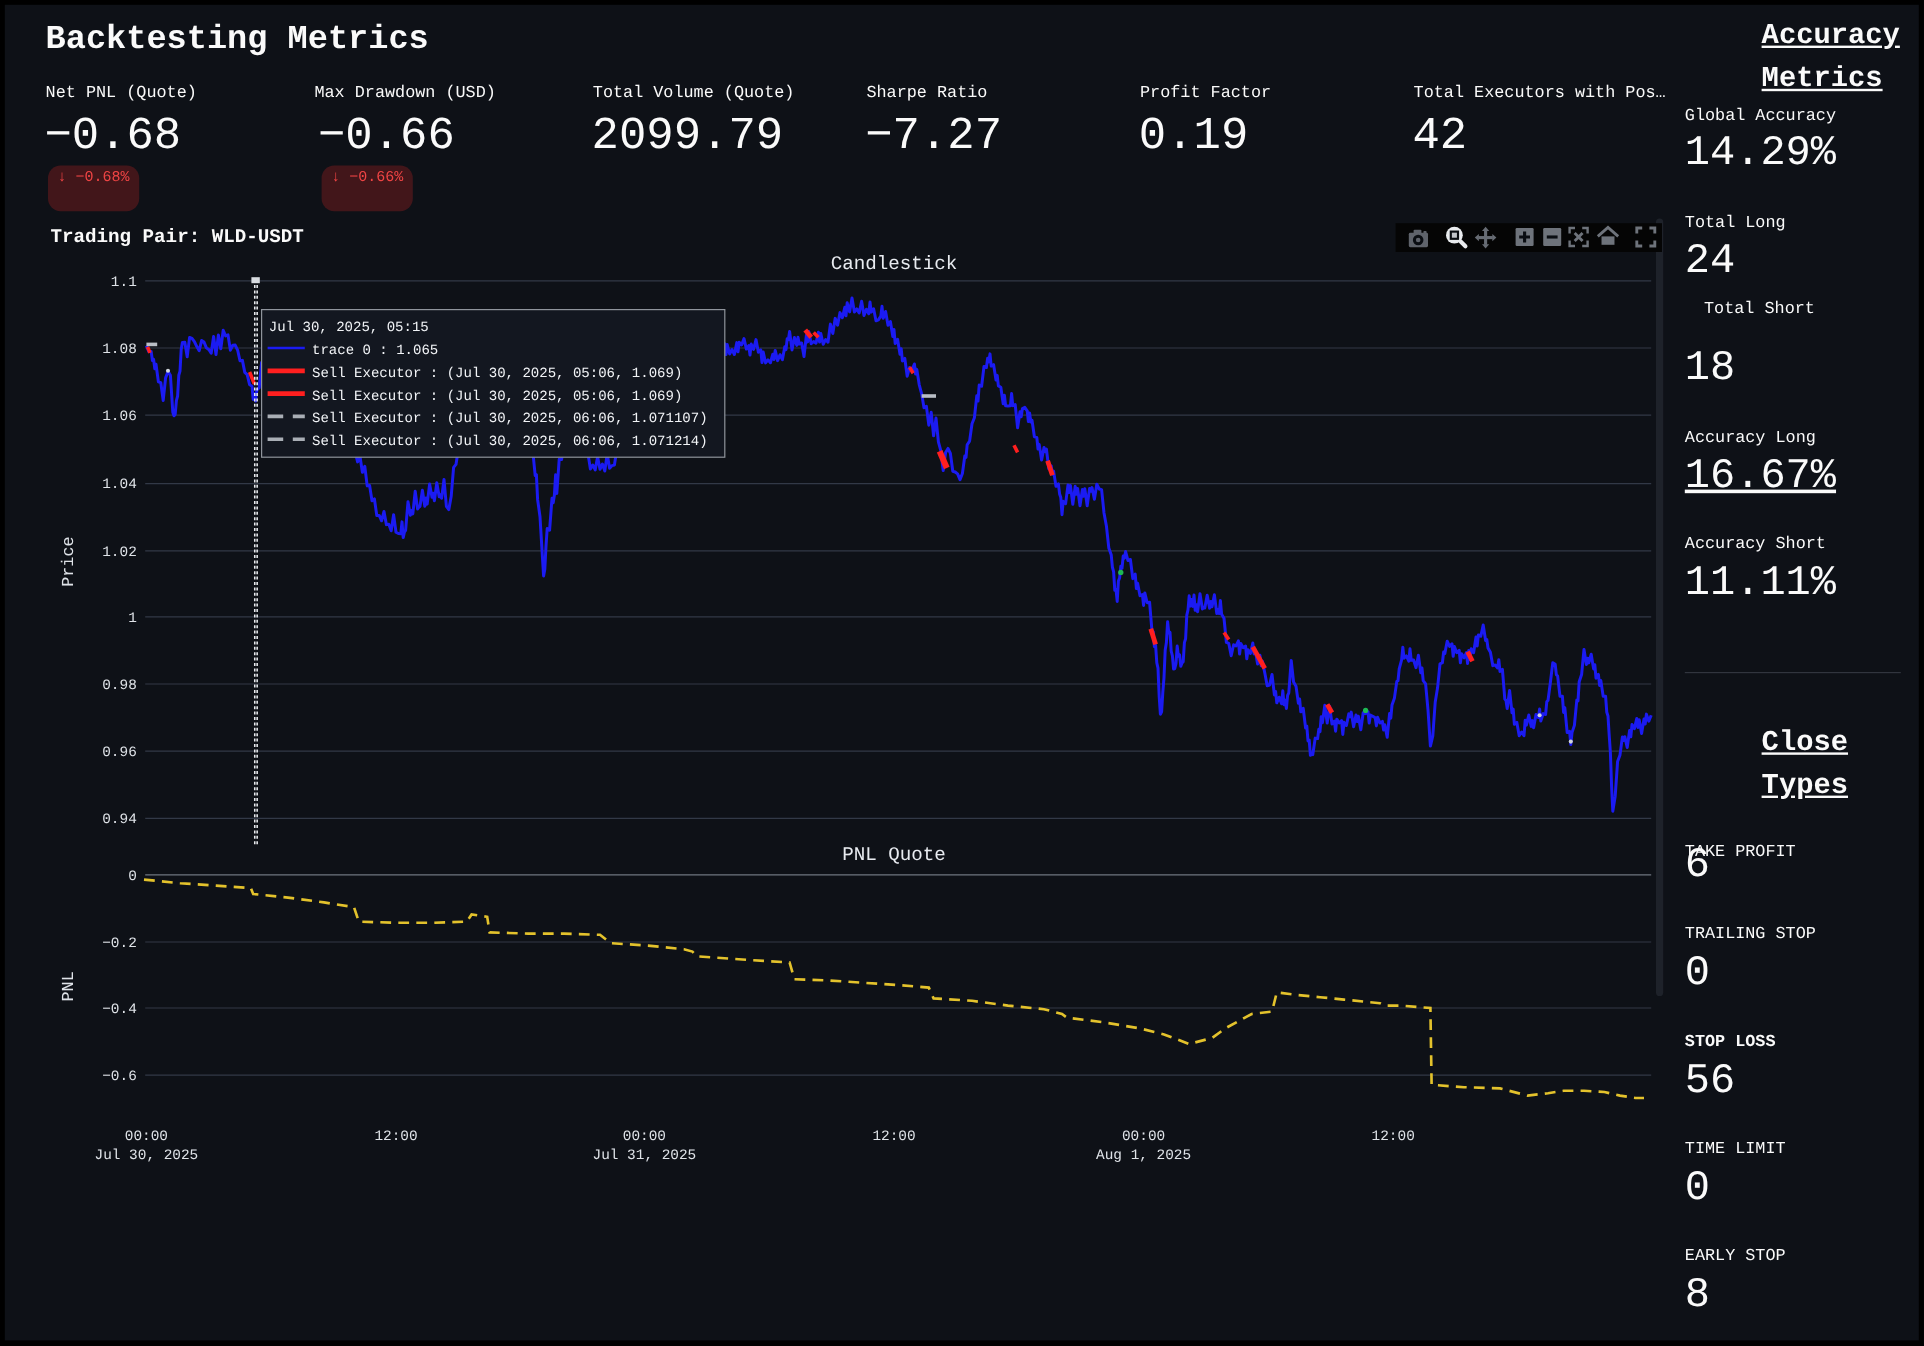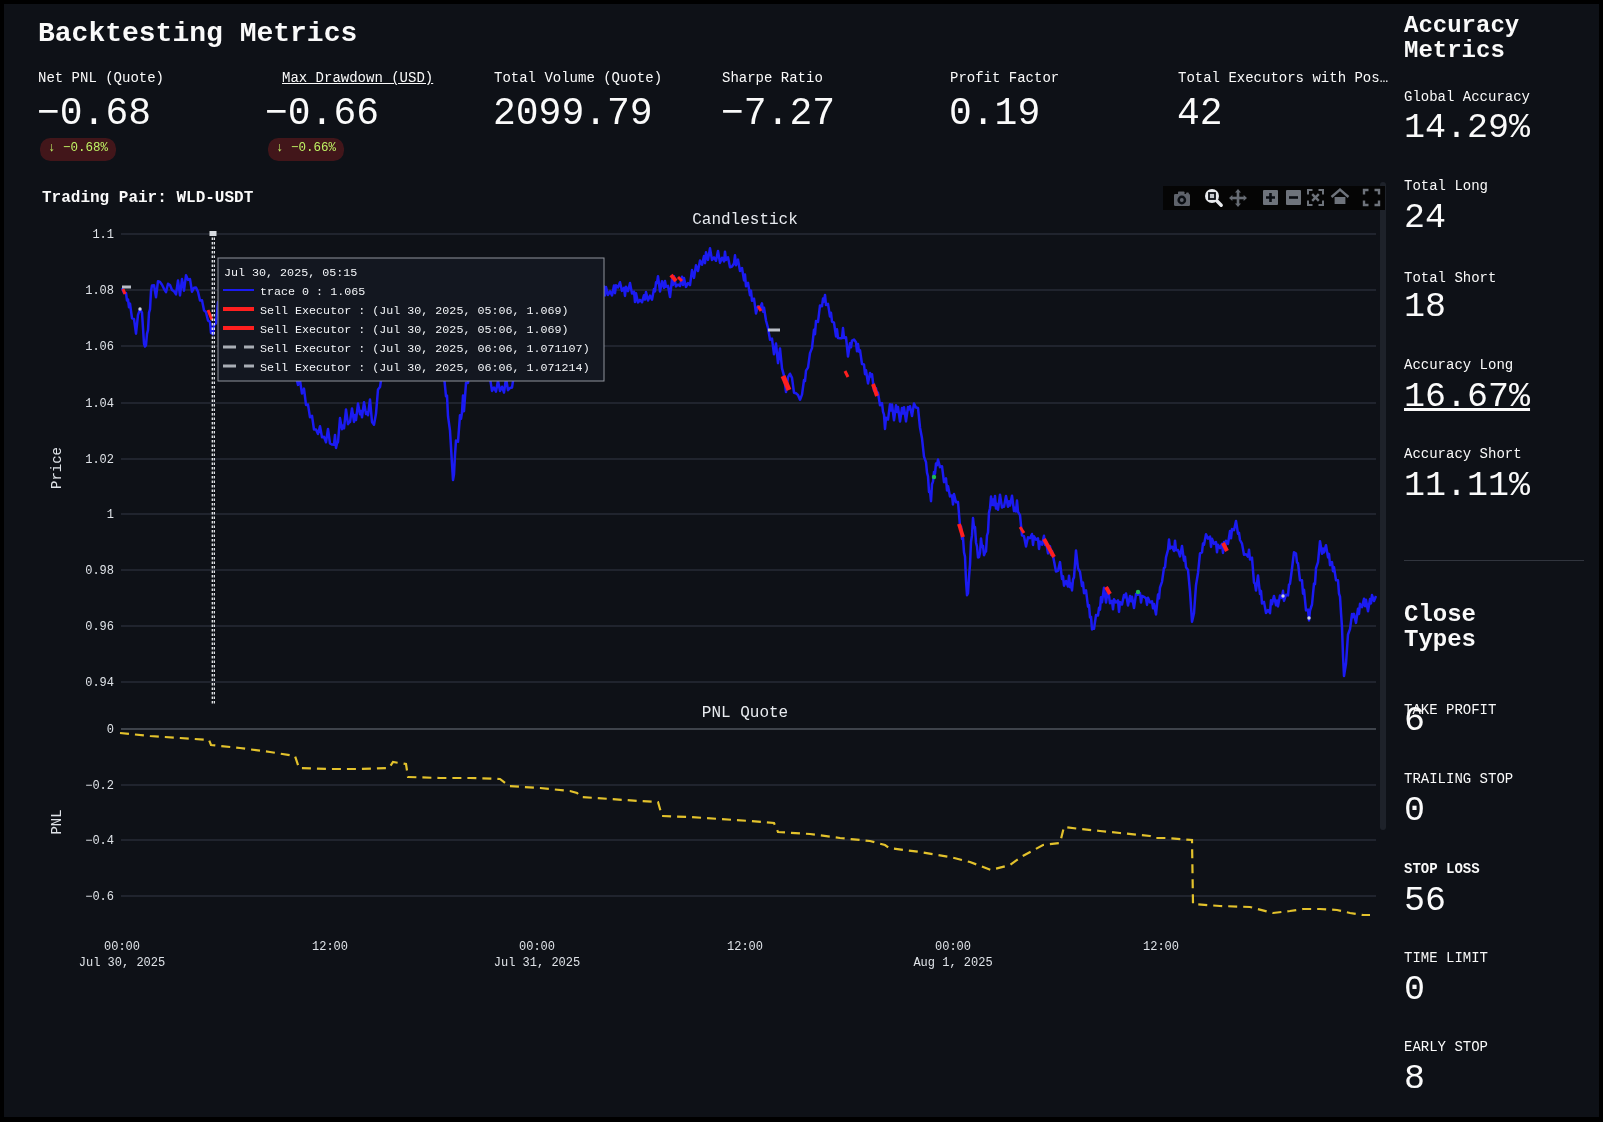--- a/index.html
+++ b/index.html
@@ -2,43 +2,43 @@
 <html><head><meta charset="utf-8">
 <style>
 * { margin:0; padding:0; box-sizing:border-box; }
 html,body { width:1603px; height:1122px; background:#000; overflow:hidden; }
 body { font-family:"Liberation Mono", monospace; color:#fafafa; position:relative; }
 .app { position:absolute; left:4px; top:4px; width:1595px; height:1113px; background:#0e1117; }
 .abs { position:absolute; }
 h1.title { position:absolute; left:38px; top:18px; font-size:28px; font-weight:bold; }
 .mlabel { position:absolute; font-size:14px; color:#fafafa; white-space:nowrap; }
 .mvalue { position:absolute; font-size:38px; line-height:38px; color:#fafafa; white-space:nowrap; }
-.badge { position:absolute; height:23px; line-height:21px; padding:0 8px; border-radius:10.5px;
-  background:rgba(255,43,43,0.22); color:#bef264; font-size:12.5px; white-space:nowrap; }
+.badge { position:absolute; height:38px; line-height:21px; padding:0 8px; border-radius:10.5px;
+  background:rgba(255,43,43,0.22); color:#ef4444; font-size:12.5px; white-space:nowrap; }
 .tpair { position:absolute; left:42px; top:189px; font-size:16px; font-weight:bold; }
 .slabel { position:absolute; left:1404px; font-size:14px; white-space:nowrap; }
 .svalue { position:absolute; left:1404px; font-size:35px; line-height:35px; white-space:nowrap; }
-.shead { position:absolute; left:1404px; width:132px; font-size:24px; line-height:25px; font-weight:bold; }
+.shead { position:absolute; left:1468px; width:132px; font-size:24px; line-height:36px; font-weight:bold;text-decoration:underline; }
 .tick { font-size:12px; fill:#dfe3e8; font-family:"Liberation Mono", monospace; }
 .ttx { font-size:11.7px; fill:#f2f4f7; font-family:"Liberation Mono", monospace; }
 .ctitle { font-size:16px; fill:#e8ebf0; font-family:"Liberation Mono", monospace; }
 .atitle { font-size:14px; fill:#dfe3e8; font-family:"Liberation Mono", monospace; }
 hr.sdiv { position:absolute; left:1404px; top:560px; width:180px; border:none; border-top:1px solid #31353e; }
 .sbar { position:absolute; left:1380px; top:182px; width:6px; height:648px; background:#1e222a; border-radius:3px; }
 </style></head>
 <body>
 <div class="app"></div>
 
 <h1 class="title">Backtesting Metrics</h1>
 
 <div class="mlabel" style="left:38px; top:70px;">Net PNL (Quote)</div>
 <div class="mvalue" style="left:37px; top:95px;">−0.68</div>
 <div class="badge" style="left:40px; top:138px;">↓&nbsp;−0.68%</div>
 
-<div class="mlabel" style="left:282px; top:70px;text-decoration:underline;">Max Drawdown (USD)</div>
+<div class="mlabel" style="left:262px; top:70px;">Max Drawdown (USD)</div>
 <div class="mvalue" style="left:265px; top:95px;">−0.66</div>
 <div class="badge" style="left:268px; top:138px;">↓&nbsp;−0.66%</div>
 
 <div class="mlabel" style="left:494px; top:70px;">Total Volume (Quote)</div>
 <div class="mvalue" style="left:493px; top:95px;">2099.79</div>
 
 <div class="mlabel" style="left:722px; top:70px;">Sharpe Ratio</div>
 <div class="mvalue" style="left:721px; top:95px;">−7.27</div>
 
 <div class="mlabel" style="left:950px; top:70px;">Profit Factor</div>
@@ -47,21 +47,21 @@
 <div class="mlabel" style="left:1178px; top:70px; width:215px; overflow:hidden; text-overflow:ellipsis;">Total Executors with Positions</div>
 <div class="mvalue" style="left:1177px; top:95px;">42</div>
 
 <div class="tpair">Trading Pair: WLD-USDT</div>
 
 <div class="shead" style="top:13px;">Accuracy Metrics</div>
 <div class="slabel" style="top:89px;">Global Accuracy</div>
 <div class="svalue" style="top:111px;">14.29%</div>
 <div class="slabel" style="top:178px;">Total Long</div>
 <div class="svalue" style="top:201px;">24</div>
-<div class="slabel" style="top:270px;">Total Short</div>
+<div class="slabel" style="top:250px;margin-left:16px;">Total Short</div>
 <div class="svalue" style="top:290px;">18</div>
 <div class="slabel" style="top:357px;">Accuracy Long</div>
 <div class="svalue" style="top:380px;text-decoration:underline;">16.67%</div>
 <div class="slabel" style="top:446px;">Accuracy Short</div>
 <div class="svalue" style="top:469px;">11.11%</div>
 <hr class="sdiv">
 <div class="shead" style="top:602px;">Close Types</div>
 <div class="slabel" style="top:702px;">TAKE PROFIT</div>
 <div class="svalue" style="top:704px;">6</div>
 <div class="slabel" style="top:771px;">TRAILING STOP</div>

